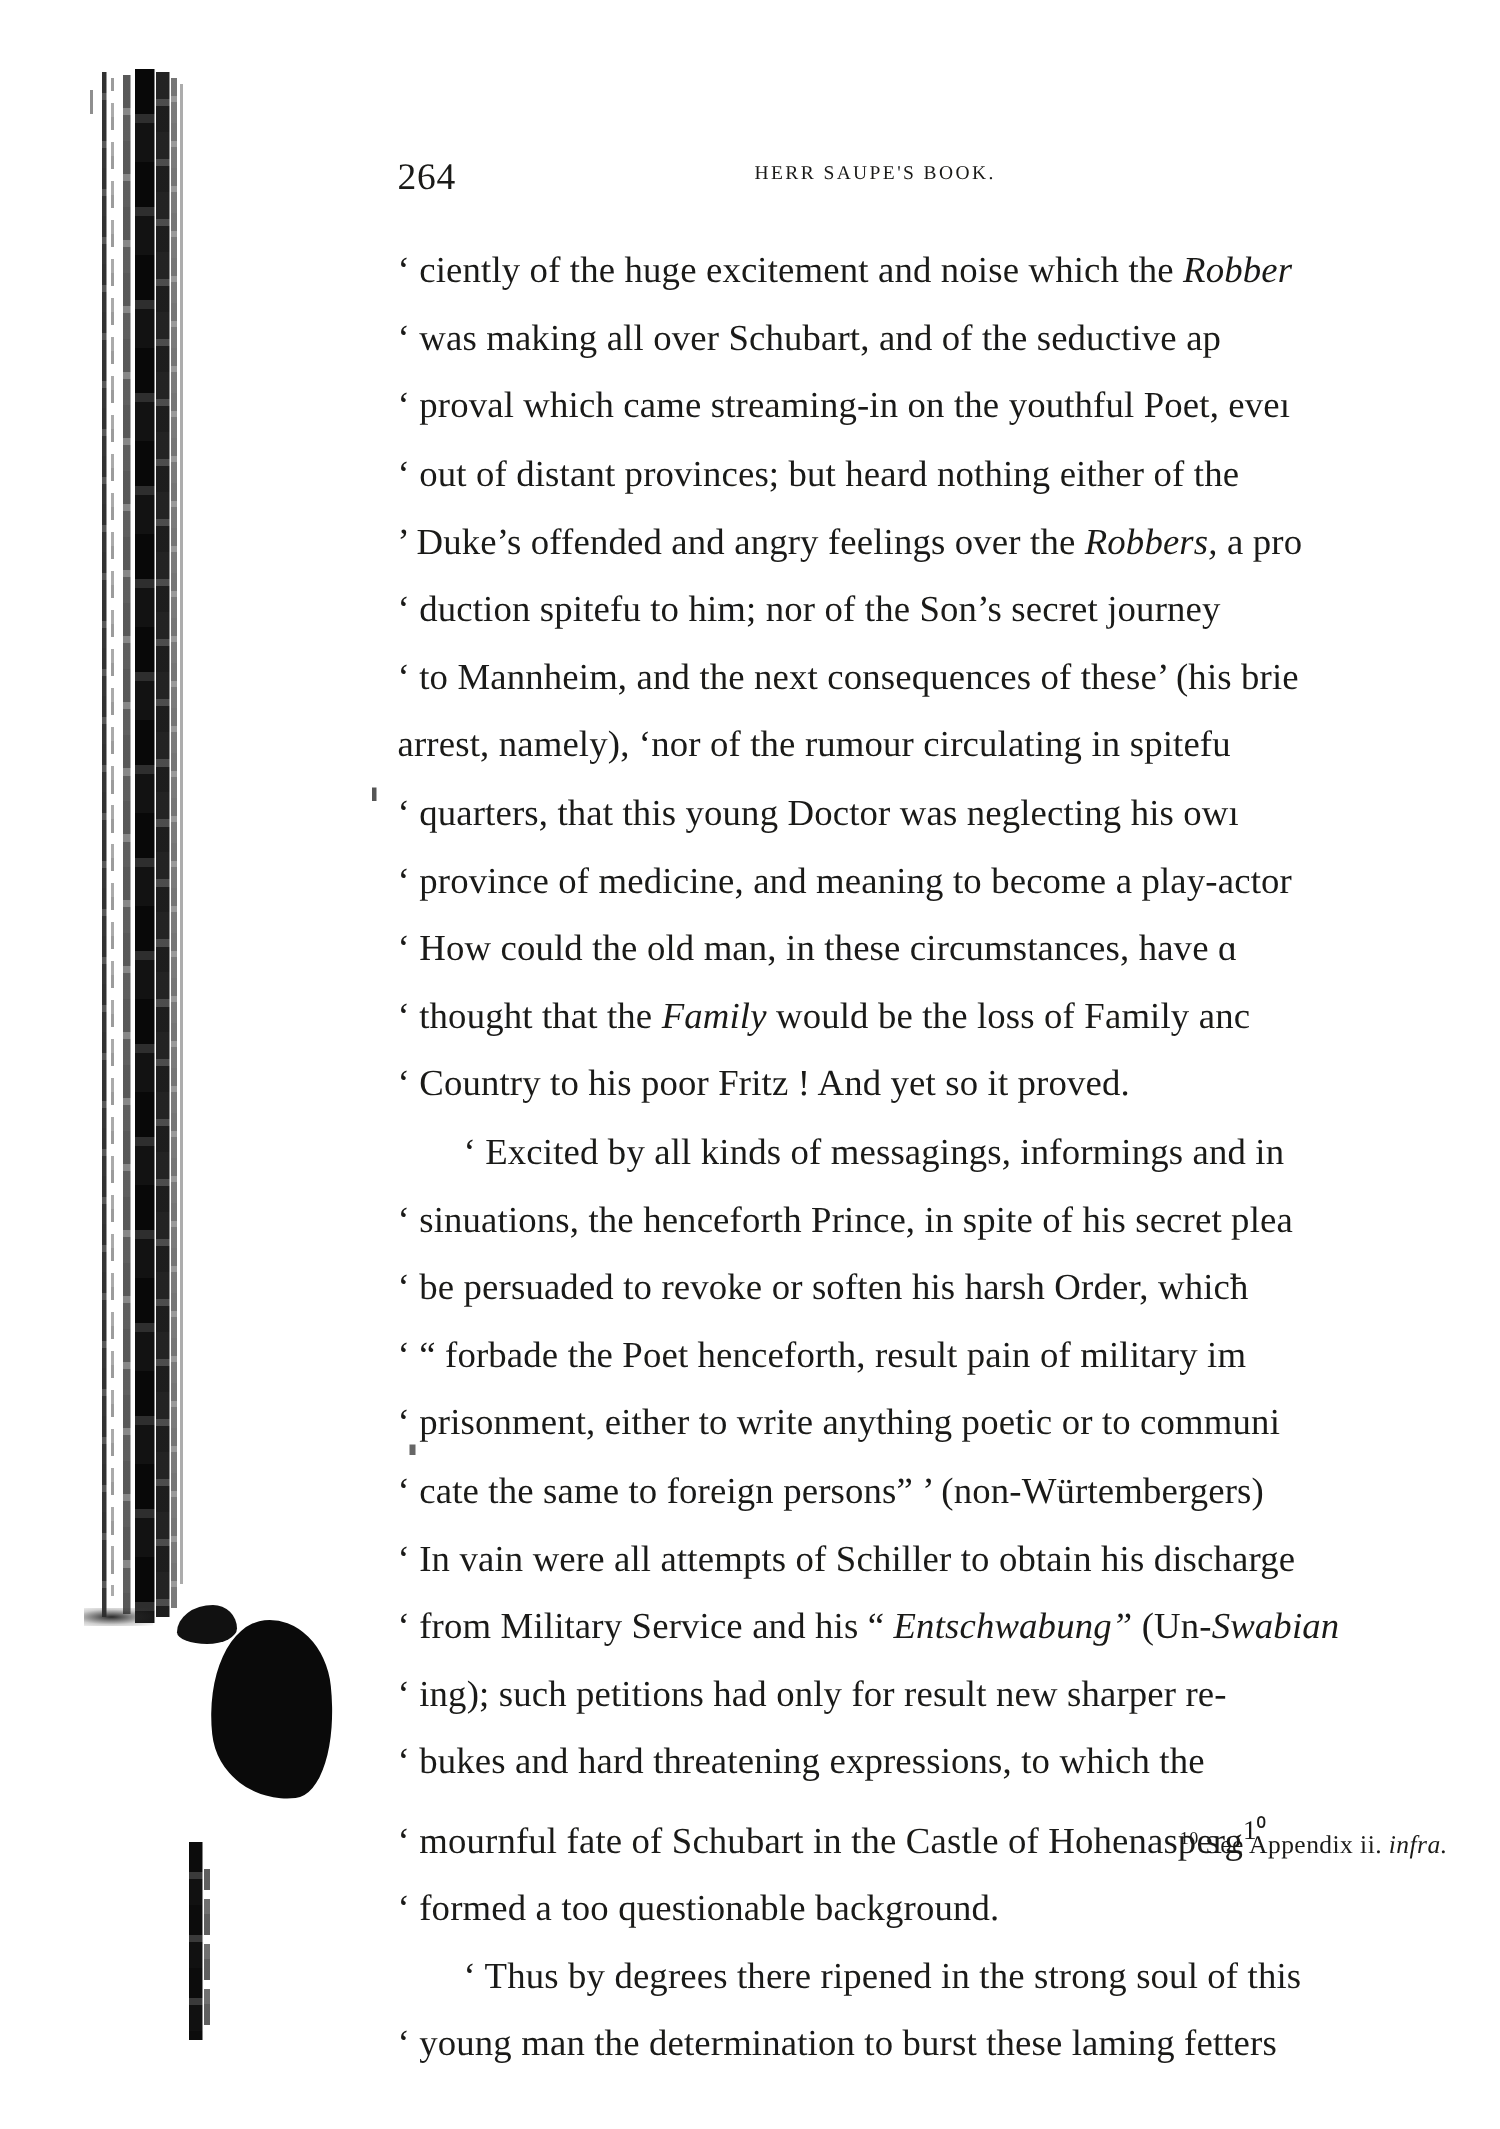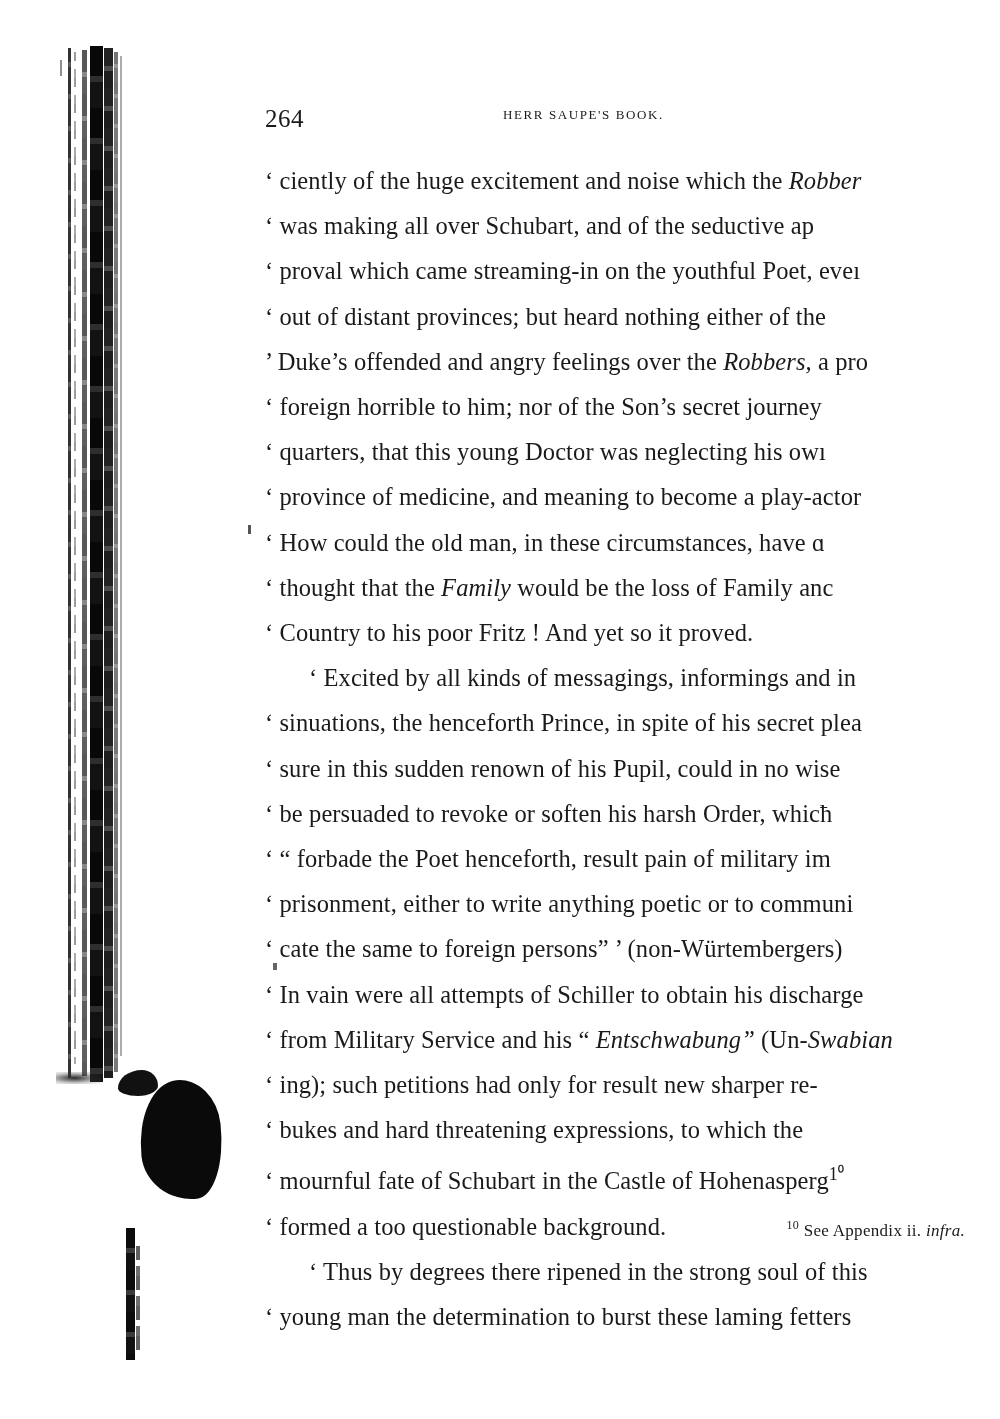--- a/index.html
+++ b/index.html
@@ -161,29 +161,30 @@
     <div class="folio">264</div>
     <div class="head-title">HERR SAUPE'S BOOK.</div>
   </div>
 
   <div class="textblock">
       <div class="ln">‘ ciently of the huge excitement and noise which the <i>Robber</i></div>
       <div class="ln">‘ was  making  all  over  Schubart,  and  of  the  seductive  ap</div>
       <div class="ln">‘ proval which came streaming-in on the youthful Poet, eveı</div>
       <div class="ln">‘ out of distant  provinces;  but  heard  nothing  either  of thе</div>
       <div class="ln">’ Duke’s offended and angry feelings over the <i>Robbers,</i> a pro</div>
-      <div class="ln">‘ foreign  horrible  to  him;  nor of the  Son’s  secret  journey</div>
+      <div class="ln">‘ duction  spitefu  to  him;  nor of the  Son’s  secret  journey</div>
+      <div class="ln">‘ to Mannheim, and the next consequences of these’ (his briе</div>
+      <div class="ln">arrest,  namely),  ‘nor  of  the  rumour  circulating  in  spitefu</div>
       <div class="ln">‘ quarters,  that this young  Doctor  was  neglecting  his  owı</div>
       <div class="ln">‘ province of medicine, and meaning to become a play-actor</div>
       <div class="ln">‘ How  could  the  old  man,  in  these  circumstances,  have  ɑ</div>
       <div class="ln">‘ thought that the <i>Family</i>  would be  the  loss  of Family anс</div>
       <div class="ln">‘ Country to his poor Fritz !   And yet so it proved.</div>
       <div class="ln indent">‘ Excited by all kinds of  messagings,  informings  and in</div>
       <div class="ln">‘ sinuations, the henceforth Prince, in spite of his secret plea</div>
-      <div class="ln">‘ sure  in this  sudden  renown  of his Pupil, could in  no wisе</div>
       <div class="ln">‘ be  persuaded  to revoke  or  soften  his  harsh Order,  whicħ</div>
       <div class="ln">‘ “ forbade  the  Poet  henceforth,  result  pain  of military  im</div>
       <div class="ln">‘ prisonment, either to write anything poetic or to communi</div>
       <div class="ln">‘ cate  the  same  to  foreign  persons” ’ (non-Würtembergers)</div>
       <div class="ln">‘ In vain were all attempts of Schiller to obtain his dischargе</div>
       <div class="ln">‘ from  Military  Service  and his  “ <i>Entschwabung”</i>  (Un-<i>Swabian</i></div>
       <div class="ln">‘ ing);  such  petitions  had  only  for result  new  sharper  re-</div>
       <div class="ln">‘ bukes  and  hard  threatening  expressions,  to  which  thе</div>
       <div class="ln">‘ mournful  fate  of  Schubart in  the  Castle  of Hohenasperg<span class="sup">1⁰</span></div>
       <div class="ln">‘ formed a too questionable background.</div>

